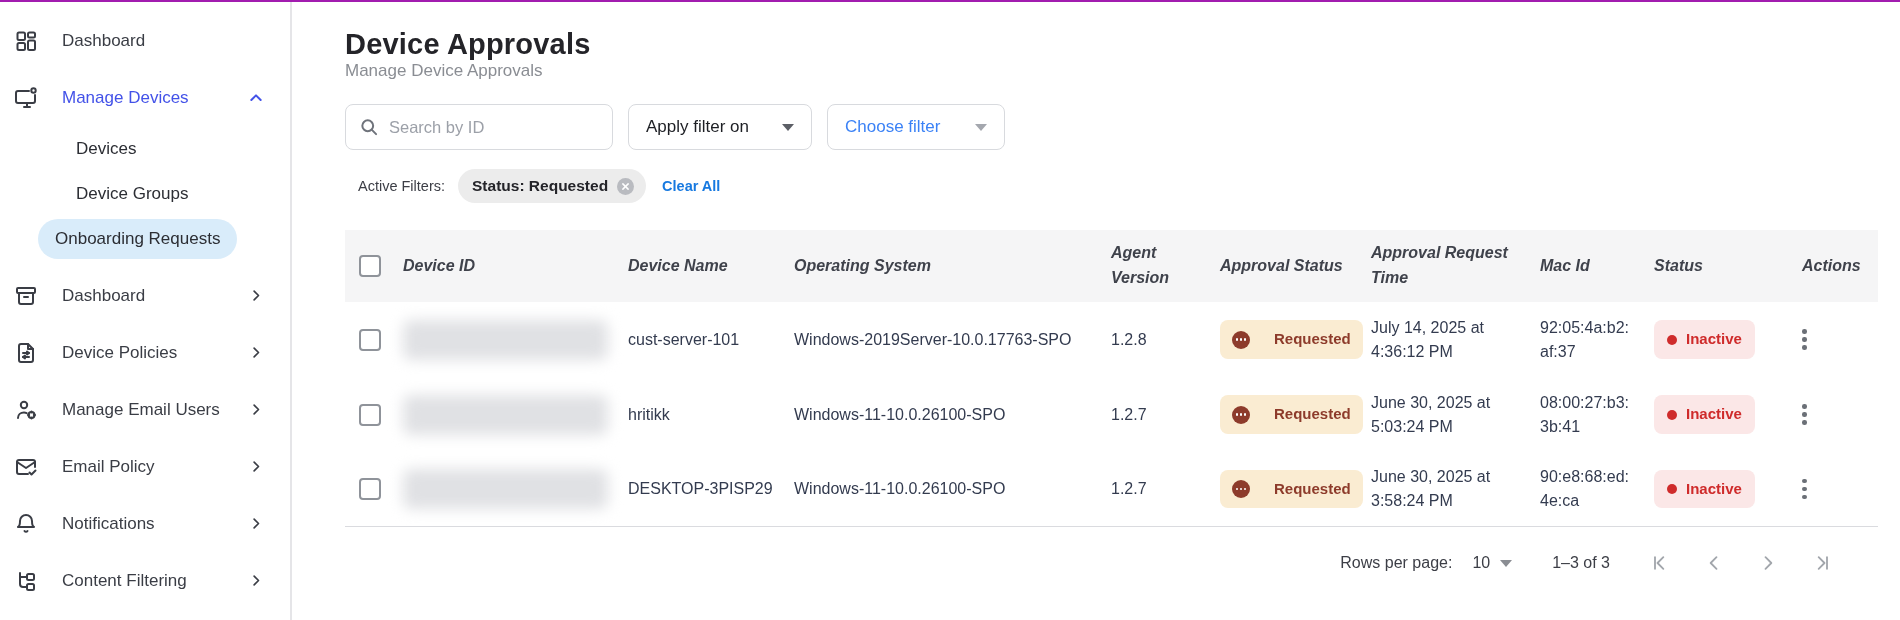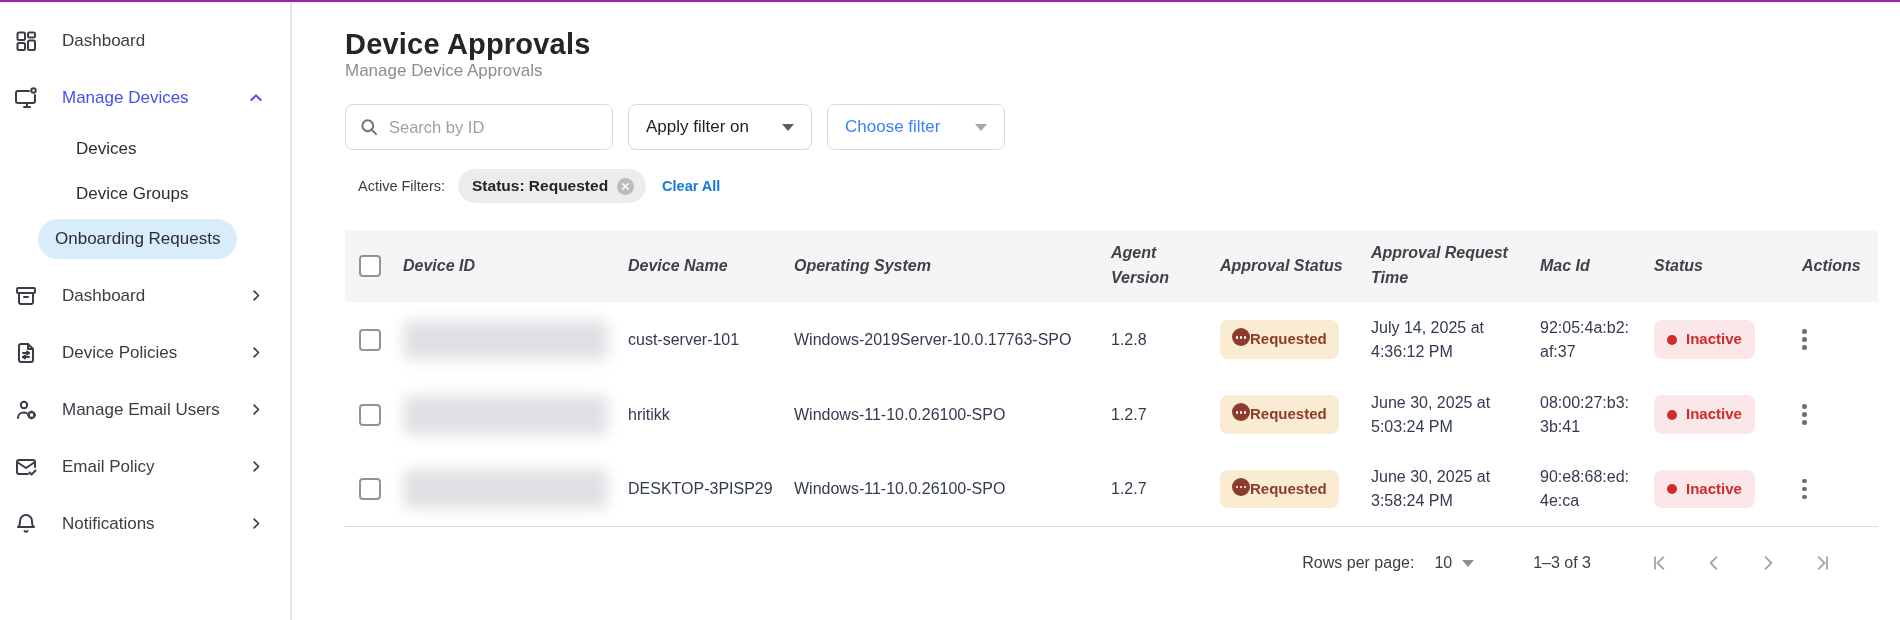--- a/index.html
+++ b/index.html
@@ -43,31 +43,31 @@
   .t-header { background:#f5f5f6; min-height:72px; font-weight:600; color:#3f424b; font-size:16px;font-style:italic; }
   .t-header > div { padding-right:18px; line-height:1.55; }
   .t-row { min-height:75px; font-size:16px; color:#333b4f; }
   .t-row > div { padding-right:18px; line-height:1.5; }
   .t-row.last { border-bottom:1.5px solid #dadbdf; }
   .cb-cell { padding-left:14px; }
   .checkbox { width:22px; height:22px; border:2px solid #8f939a; border-radius:4px; background:#fff; display:block; cursor:pointer; }
   .blur-box { width:205px; height:40px; border-radius:8px; background:#e0e1e4; filter:blur(7px); }
   .break { word-break:break-all; }
 
-  .badge-req { display:inline-flex; gap:0; background:var(--req-bg); color:var(--req-fg); border-radius:8px; padding:8px 12px; font-size:15px; font-weight:600; white-space:nowrap; }
+  .badge-req { display:inline-flex; align-items:center; gap:24px; background:var(--req-bg); color:var(--req-fg); border-radius:8px; padding:8px 12px; font-size:15px; font-weight:600; white-space:nowrap; }
   .req-ico { width:18px; height:18px; border-radius:50%; background:var(--req-fg); display:flex; align-items:center; justify-content:center; }
   .mini-dot { width:2.5px; height:2.5px; border-radius:50%; background:#fff; box-shadow:-4px 0 0 #fff, 4px 0 0 #fff; }
   .badge-inact { display:inline-flex; align-items:center; gap:9px; background:var(--inact-bg); color:var(--inact-fg); border-radius:8px; padding:8px 13px; font-size:15px; font-weight:600; white-space:nowrap; }
   .inact-dot { width:10px; height:10px; border-radius:50%; background:var(--inact-fg); }
 
   .kebab { display:flex; flex-direction:column; gap:3.5px; padding-left:16px; cursor:pointer; width:max-content; }
   .kebab i { width:4.5px; height:4.5px; border-radius:50%; background:#6b7077; }
 
   
-  .t-footer { display:flex; align-items:center; justify-content:flex-end; gap:59px; margin-top:26px; padding-right:46px; font-size:16px; color:#3c3e46; }
+  .t-footer { display:flex; align-items:center; justify-content:flex-end; gap:40px; margin-top:26px; padding-right:46px; font-size:16px; color:#3c3e46; }
   .rpp { display:flex; align-items:center; gap:20px; }
   .rpp-val { display:flex; align-items:center; cursor:pointer; }
   .rpp-val .caret { border-top-color:#8a8d93; margin-left:10px; }
   .pager { display:flex; align-items:center; gap:34px; }
   .pg-btn { display:flex; cursor:pointer; }
 </style>
 </head>
 <body>
 
 <div class="app">
@@ -187,20 +187,36 @@
           </svg>
       </span>
       <span>Notifications</span>
       <span class="chev">
         <svg width="15" height="15" viewBox="0 0 24 24" fill="none" stroke="#3a3d45" stroke-width="2.6" stroke-linecap="round" stroke-linejoin="round">
             <polyline points="9 5 16 12 9 19"></polyline>
           </svg>
       </span>
     </div>
 
+    <div class="side-item">
+      <span style="display:flex">
+        <svg width="24" height="24" viewBox="0 0 24 24" fill="none" stroke="#3a3d45" stroke-width="2" stroke-linecap="round" stroke-linejoin="round">
+            <path d="M6 4v11a3 3 0 0 0 3 3h3"></path>
+            <path d="M6 8h6"></path>
+            <rect x="13" y="5" width="7" height="6" rx="1.5"></rect>
+            <rect x="13" y="15" width="7" height="6" rx="1.5"></rect>
+          </svg>
+      </span>
+      <span>Content Filtering</span>
+      <span class="chev">
+        <svg width="15" height="15" viewBox="0 0 24 24" fill="none" stroke="#3a3d45" stroke-width="2.6" stroke-linecap="round" stroke-linejoin="round">
+            <polyline points="9 5 16 12 9 19"></polyline>
+          </svg>
+      </span>
+    </div>
 
   </aside>
 
   <main class="main">
 
     <h1 class="page-title">Device Approvals</h1>
     <p class="page-sub">Manage Device Approvals</p>
 
     <div class="filter-row">
       <div class="search-box">

